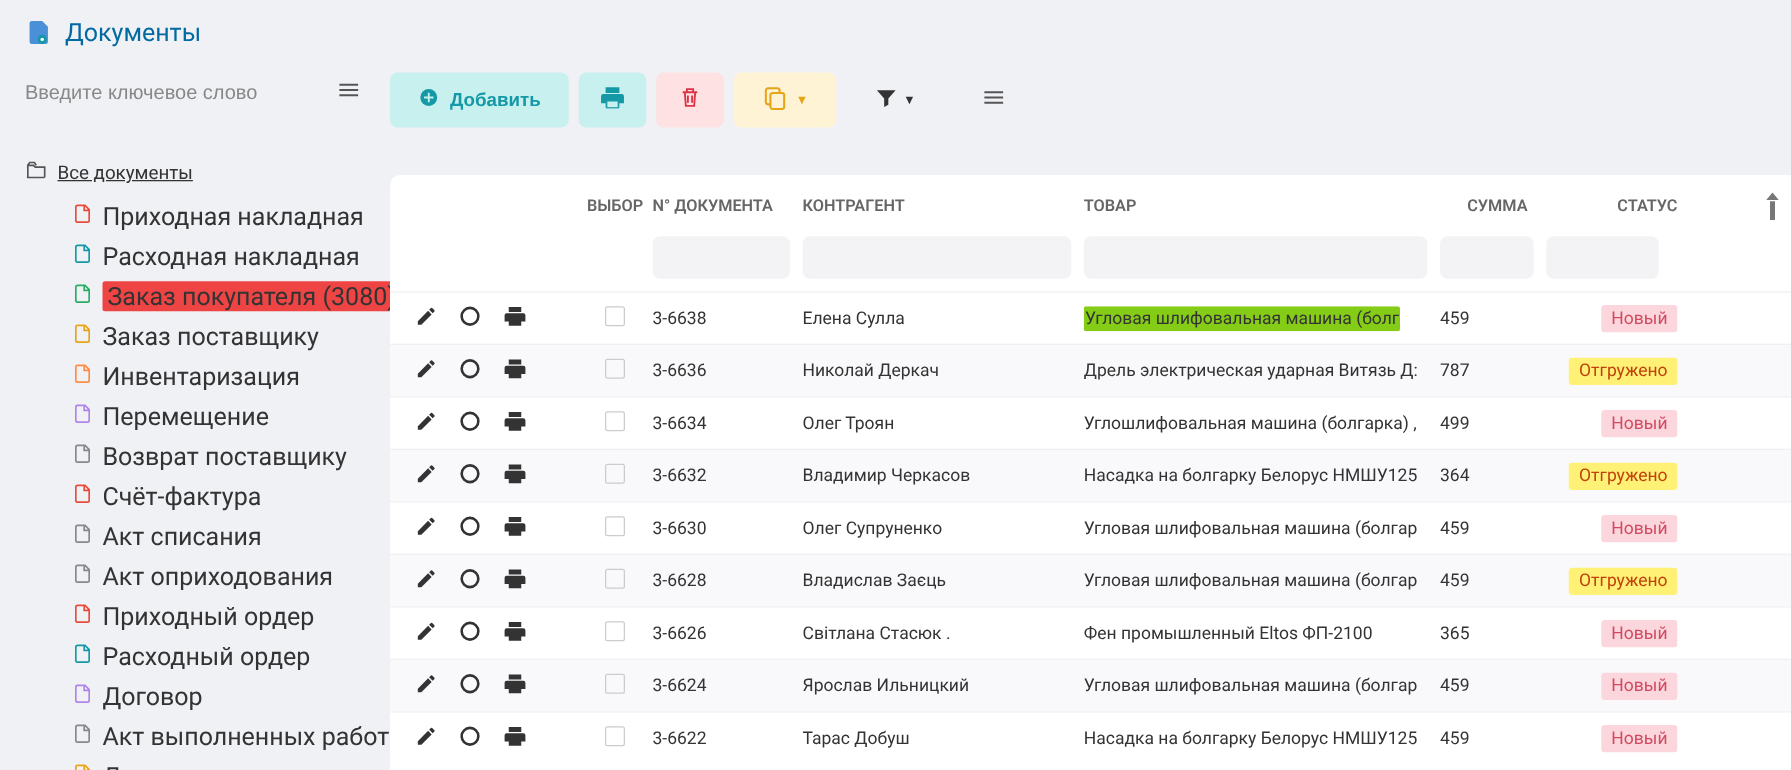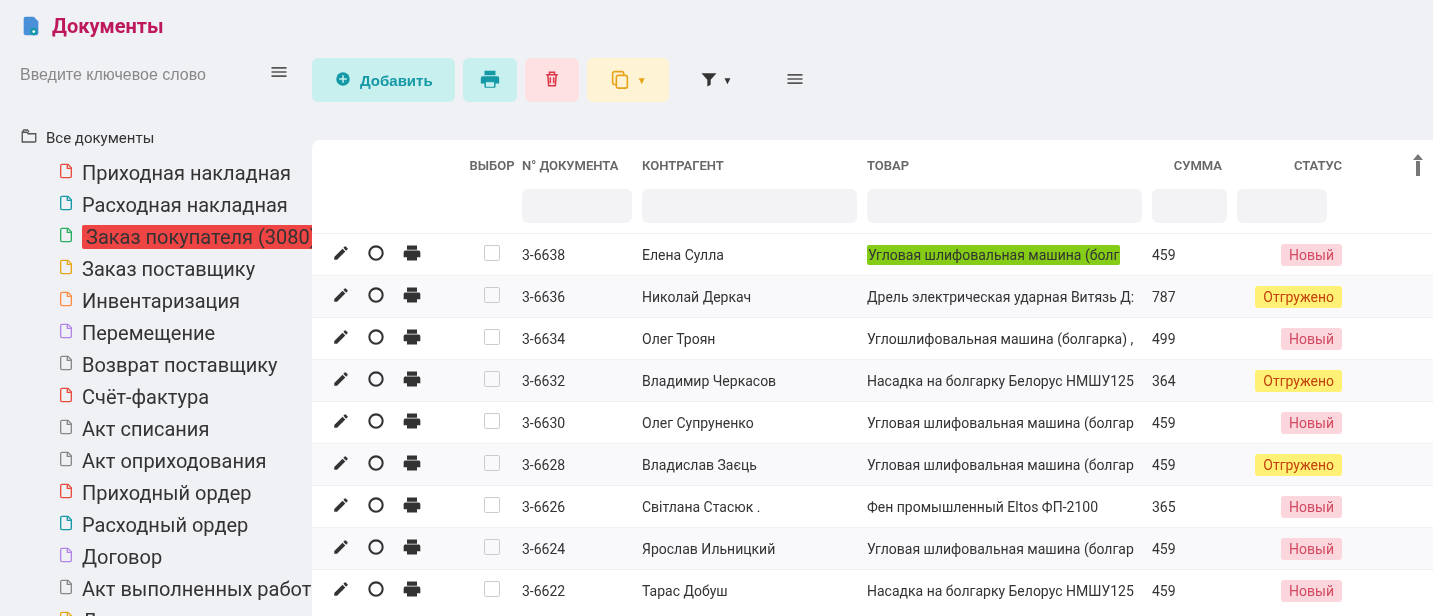--- a/index.html
+++ b/index.html
@@ -13,21 +13,21 @@
       overflow: hidden;
     }
     .app-container { display: flex; flex-direction: column; height: 100%; }
     .header {
       display: flex;
       align-items: center;
       padding: 14px 20px 10px 20px;
       gap: 10px;
     }
     .header-icon { width: 22px; height: 22px; }
-    .header-title { font-size: 20px; color: #be185d; font-weight: 700; }
+    .header-title { font-size: 20px; color: #0369a1; font-weight: 400; }
 
     .body { display: flex; flex: 1; overflow: hidden; }
 
     .sidebar {
       width: 300px;
       padding: 10px 10px 10px 20px;
       display: flex;
       flex-direction: column;
       gap: 6px;
     }
@@ -51,20 +51,21 @@
 
     .tree { list-style: none; }
     .tree-root {
       display: flex;
       align-items: center;
       gap: 8px;
       padding: 4px 0;
       color: #333;
       font-size: 15px;
       cursor: pointer;
+      text-decoration: underline;
     }
     .folder-icon { color: #555; }
     .tree-children {
       list-style: none;
       padding-left: 38px;
       margin-top: 4px;
     }
     .tree-item {
       display: flex;
       align-items: center;

